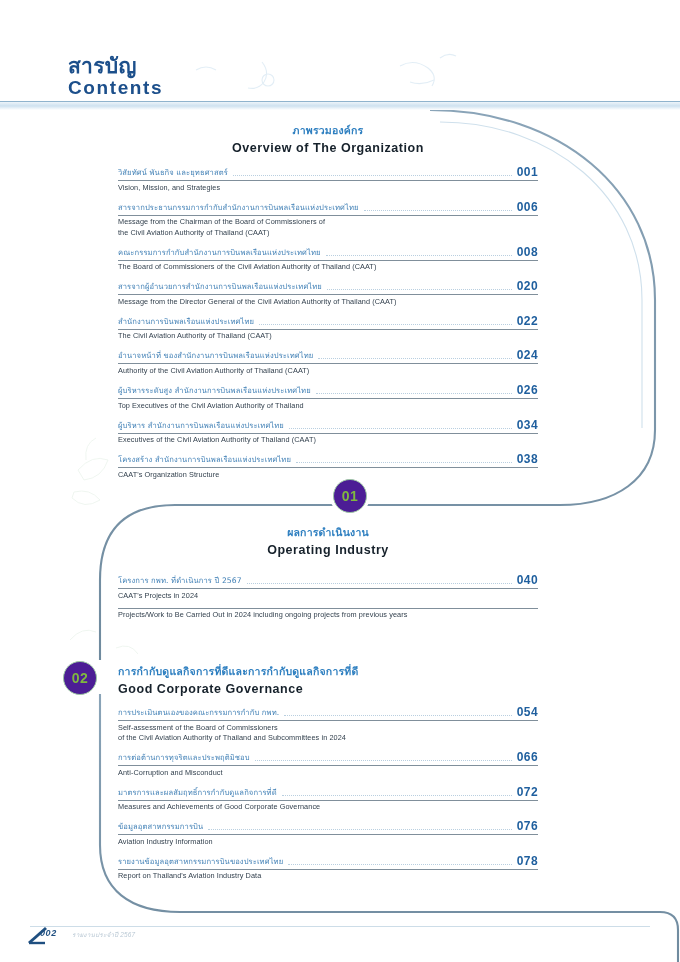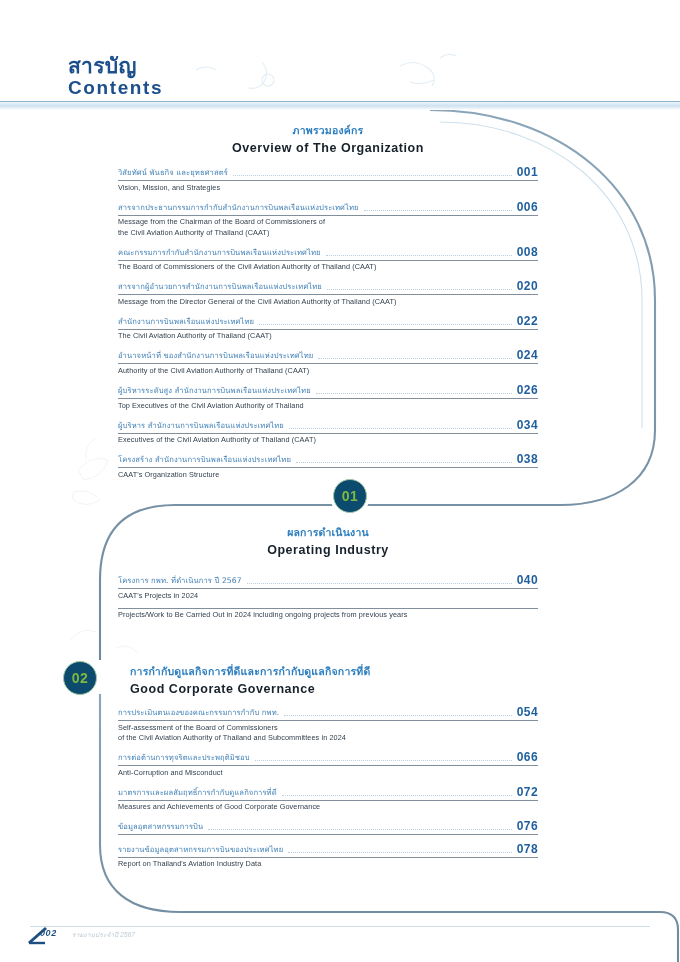--- a/index.html
+++ b/index.html
@@ -29,21 +29,21 @@
     background:linear-gradient(to bottom,#ffffff 0%,#e8f1f8 18%,#cfe2f0 55%,#ffffff 100%);
   }
   #header-rule-line{
     position:absolute; left:0; top:101px; width:1040px; height:1.4px; background:#8fb3cd;
   }
 
   
   .section{ position:absolute; z-index:4; }
 
   .sec-head{ text-align:center; }
-  .sec-head.left{ text-align:left;margin-left:12px; }
+  .sec-head.left{ text-align:left; }
   .sec-th{
     font-size:10.5px; font-weight:bold; color:#2e7fc0; letter-spacing:.2px;
     font-family:"DejaVu Sans", sans-serif;
   }
   .sec-en{
     font-size:12.5px; font-weight:bold; color:#16212b; letter-spacing:.55px;
     margin-top:2px;
   }
 
   
@@ -60,21 +60,21 @@
     font-family:"Liberation Sans", sans-serif; padding-bottom:0px;
   }
   .rule{ height:1px; background:#56697a; margin-top:1px; opacity:.75; }
   .entry-en{
     font-size:7.3px; color:#33414e; line-height:1.45; margin-top:1.5px; letter-spacing:.08px;
   }
 
   
   .badge{
     position:absolute; width:34px; height:34px; border-radius:50%;
-    background:#0c4a6e; border:1.6px solid #9ec7a4;
+    background:#4c1d95; border:1.6px solid #9ec7a4;
     display:flex; align-items:center; justify-content:center; z-index:6;
     box-shadow:0 0 0 3px #ffffff;
   }
   .badge span{
     font-size:14px; font-weight:bold; color:#7fb83f; letter-spacing:.5px;
     font-family:"Liberation Sans", sans-serif;
   }
 
   
   #footer{ position:absolute; left:0; bottom:0; width:680px; height:52px; z-index:5;font-style:italic; }
@@ -295,20 +295,21 @@
         <div class="rule"></div>
         <div class="entry-en">Measures and Achievements of Good Corporate Governance</div>
       </div>
       <div class="entry">
         <div class="entry-row">
           <div class="entry-th">ข้อมูลอุตสาหกรรมการบิน</div>
           <div class="dots"></div>
           <div class="pg">076</div>
         </div>
         <div class="rule"></div>
+        <div class="entry-en">Aviation Industry Information</div>
       </div>
       <div class="entry">
         <div class="entry-row">
           <div class="entry-th">รายงานข้อมูลอุตสาหกรรมการบินของประเทศไทย</div>
           <div class="dots"></div>
           <div class="pg">078</div>
         </div>
         <div class="rule"></div>
         <div class="entry-en">Report on Thailand's Aviation Industry Data</div>
       </div>

